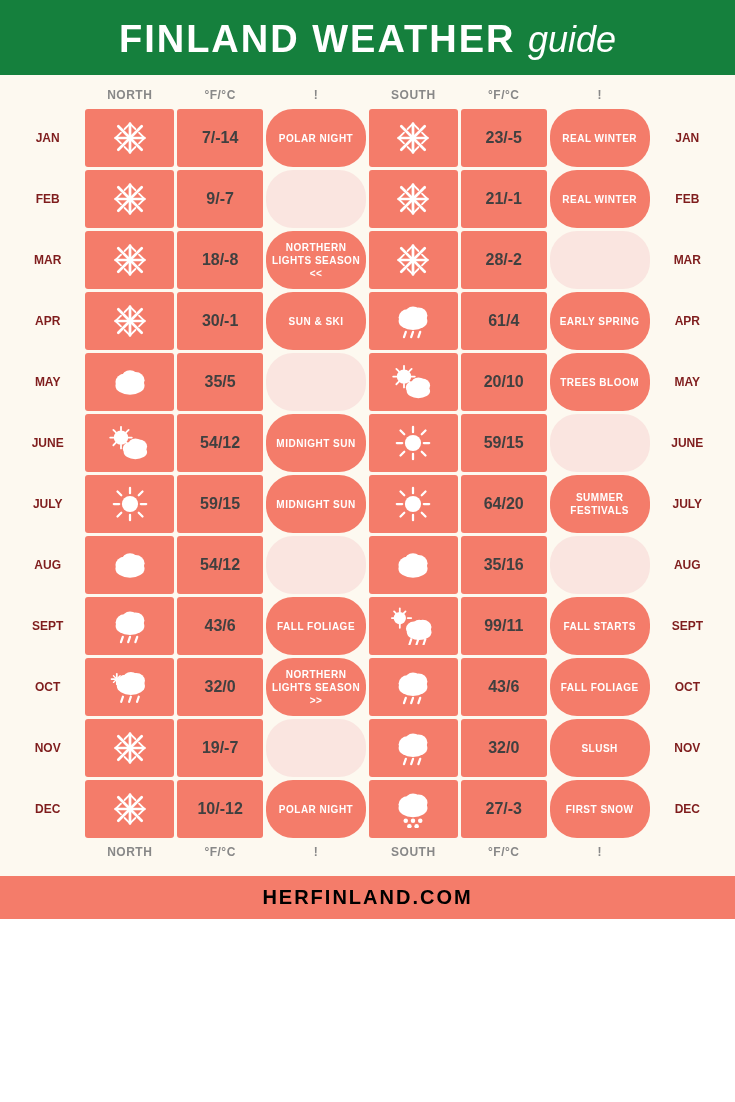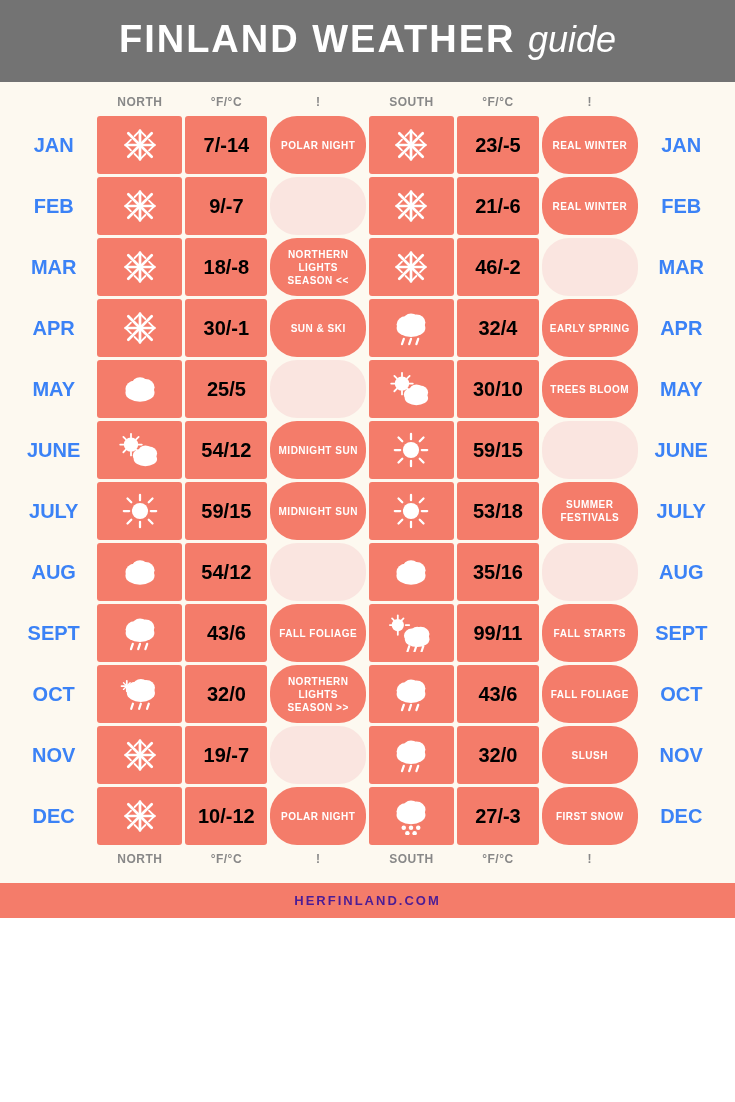--- a/index.html
+++ b/index.html
@@ -3,22 +3,22 @@
   <meta charset="utf-8">
   <style>
     * { box-sizing: border-box; margin: 0; padding: 0; }
     body {
       width: 735px;
       font-family: 'Arial', sans-serif;
       background: #fff;
     }
 
     .header {
-      background: #737373;
-      padding: 18px 20px 21px;
+      background: #15803d;
+      padding: 18px 20px 14px;
       text-align: center;
     }
     .header-title {
       font-size: 38px;
       font-weight: 900;
       color: white;
       letter-spacing: 2px;
       text-transform: uppercase;
       display: inline;
     }
@@ -52,40 +52,40 @@
       background: transparent;
     }
 
     td {
       text-align: center;
       vertical-align: middle;
       border-radius: 3px;
     }
 
     .month-label {
-      font-size: 20px;
+      font-size: 12px;
       font-weight: 900;
-      color: #3b82f6;
+      color: #7f1d1d;
       background: transparent;
       padding: 6px 4px;
       width: 50px;
     }
 
     .icon-cell {
       background: #f47c6a;
       width: 64px;
       height: 58px;
       padding: 4px;
     }
 
     .temp-cell {
       background: #f47c6a;
-      font-size: 20px;
+      font-size: 16px;
       font-weight: 700;
-      color: #000000;
+      color: #404040;
       width: 62px;
       height: 58px;
     }
 
     .note-cell {
       background: #f47c6a;
       font-size: 10px;
       font-weight: 800;
       color: white;
       letter-spacing: 0.5px;
@@ -98,22 +98,22 @@
     }
 
     .note-cell.empty {
       background: #fae5e0;
     }
 
     .footer-bar {
       background: #f47c6a;
       text-align: center;
       padding: 10px;
-      color: #4c1d95;
-      font-size: 13px;
+      color: #000000;
+      font-size: 20px;
       font-weight: 700;
       letter-spacing: 2px;
     }
 
     .wi {
       display: inline-flex;
       align-items: center;
       justify-content: center;
       width: 100%;
       height: 100%;
@@ -217,21 +217,21 @@
       <line x1="20" y1="4" x2="26" y2="10" stroke="white" stroke-width="2" stroke-linecap="round"></line>
       <line x1="20" y1="36" x2="14" y2="30" stroke="white" stroke-width="2" stroke-linecap="round"></line>
       <line x1="20" y1="36" x2="26" y2="30" stroke="white" stroke-width="2" stroke-linecap="round"></line>
       <line x1="4" y1="20" x2="10" y2="14" stroke="white" stroke-width="2" stroke-linecap="round"></line>
       <line x1="4" y1="20" x2="10" y2="26" stroke="white" stroke-width="2" stroke-linecap="round"></line>
       <line x1="36" y1="20" x2="30" y2="14" stroke="white" stroke-width="2" stroke-linecap="round"></line>
       <line x1="36" y1="20" x2="30" y2="26" stroke="white" stroke-width="2" stroke-linecap="round"></line>
       <circle cx="20" cy="20" r="3" fill="white"></circle>
     </svg>
             </div></td>
-          <td class="temp-cell">21/-6</td>
+          <td class="temp-cell">21/-1</td>
           <td class="note-cell">REAL WINTER</td>
           <td class="month-label">FEB</td>
         </tr>
         <tr>
           <td class="month-label">MAR</td>
           <td class="icon-cell"><div class="wi">
               <svg viewBox="0 0 40 40" width="36" height="36" fill="white" xmlns="http://www.w3.org/2000/svg">
       <line x1="20" y1="4" x2="20" y2="36" stroke="white" stroke-width="3" stroke-linecap="round"></line>
       <line x1="4" y1="20" x2="36" y2="20" stroke="white" stroke-width="3" stroke-linecap="round"></line>
       <line x1="7" y1="7" x2="33" y2="33" stroke="white" stroke-width="3" stroke-linecap="round"></line>
@@ -259,21 +259,21 @@
       <line x1="20" y1="4" x2="26" y2="10" stroke="white" stroke-width="2" stroke-linecap="round"></line>
       <line x1="20" y1="36" x2="14" y2="30" stroke="white" stroke-width="2" stroke-linecap="round"></line>
       <line x1="20" y1="36" x2="26" y2="30" stroke="white" stroke-width="2" stroke-linecap="round"></line>
       <line x1="4" y1="20" x2="10" y2="14" stroke="white" stroke-width="2" stroke-linecap="round"></line>
       <line x1="4" y1="20" x2="10" y2="26" stroke="white" stroke-width="2" stroke-linecap="round"></line>
       <line x1="36" y1="20" x2="30" y2="14" stroke="white" stroke-width="2" stroke-linecap="round"></line>
       <line x1="36" y1="20" x2="30" y2="26" stroke="white" stroke-width="2" stroke-linecap="round"></line>
       <circle cx="20" cy="20" r="3" fill="white"></circle>
     </svg>
             </div></td>
-          <td class="temp-cell">46/-2</td>
+          <td class="temp-cell">28/-2</td>
           <td class="note-cell empty"></td>
           <td class="month-label">MAR</td>
         </tr>
         <tr>
           <td class="month-label">APR</td>
           <td class="icon-cell"><div class="wi">
               <svg viewBox="0 0 40 40" width="36" height="36" fill="white" xmlns="http://www.w3.org/2000/svg">
       <line x1="20" y1="4" x2="20" y2="36" stroke="white" stroke-width="3" stroke-linecap="round"></line>
       <line x1="4" y1="20" x2="36" y2="20" stroke="white" stroke-width="3" stroke-linecap="round"></line>
       <line x1="7" y1="7" x2="33" y2="33" stroke="white" stroke-width="3" stroke-linecap="round"></line>
@@ -295,54 +295,54 @@
               <svg viewBox="0 0 44 40" width="40" height="36" xmlns="http://www.w3.org/2000/svg">
       <ellipse cx="22" cy="20" rx="16" ry="10" fill="white"></ellipse>
       <ellipse cx="16" cy="16" rx="10" ry="9" fill="white"></ellipse>
       <ellipse cx="28" cy="14" rx="10" ry="9" fill="white"></ellipse>
       <ellipse cx="22" cy="12" rx="9" ry="8" fill="white"></ellipse>
       <line x1="14" y1="32" x2="12" y2="38" stroke="white" stroke-width="2.5" stroke-linecap="round"></line>
       <line x1="22" y1="32" x2="20" y2="38" stroke="white" stroke-width="2.5" stroke-linecap="round"></line>
       <line x1="30" y1="32" x2="28" y2="38" stroke="white" stroke-width="2.5" stroke-linecap="round"></line>
     </svg>
             </div></td>
-          <td class="temp-cell">32/4</td>
+          <td class="temp-cell">61/4</td>
           <td class="note-cell">EARLY SPRING</td>
           <td class="month-label">APR</td>
         </tr>
         <tr>
           <td class="month-label">MAY</td>
           <td class="icon-cell"><div class="wi">
               <svg viewBox="0 0 44 36" width="40" height="36" xmlns="http://www.w3.org/2000/svg">
       <ellipse cx="22" cy="22" rx="16" ry="10" fill="white"></ellipse>
       <ellipse cx="16" cy="18" rx="10" ry="9" fill="white"></ellipse>
       <ellipse cx="28" cy="16" rx="10" ry="9" fill="white"></ellipse>
       <ellipse cx="22" cy="13" rx="9" ry="8" fill="white"></ellipse>
     </svg>
             </div></td>
-          <td class="temp-cell">25/5</td>
+          <td class="temp-cell">35/5</td>
           <td class="note-cell empty"></td>
           <td class="icon-cell"><div class="wi">
               <svg viewBox="0 0 48 40" width="44" height="36" xmlns="http://www.w3.org/2000/svg">
       <circle cx="14" cy="14" r="8" fill="white"></circle>
       <line x1="14" y1="2" x2="14" y2="6" stroke="white" stroke-width="2" stroke-linecap="round"></line>
       <line x1="14" y1="22" x2="14" y2="26" stroke="white" stroke-width="2" stroke-linecap="round"></line>
       <line x1="2" y1="14" x2="6" y2="14" stroke="white" stroke-width="2" stroke-linecap="round"></line>
       <line x1="22" y1="14" x2="26" y2="14" stroke="white" stroke-width="2" stroke-linecap="round"></line>
       <line x1="5.5" y1="5.5" x2="8.3" y2="8.3" stroke="white" stroke-width="2" stroke-linecap="round"></line>
       <line x1="22.5" y1="22.5" x2="19.7" y2="19.7" stroke="white" stroke-width="2" stroke-linecap="round"></line>
       <line x1="22.5" y1="5.5" x2="19.7" y2="8.3" stroke="white" stroke-width="2" stroke-linecap="round"></line>
       <line x1="5.5" y1="22.5" x2="8.3" y2="19.7" stroke="white" stroke-width="2" stroke-linecap="round"></line>
       <ellipse cx="30" cy="30" rx="13" ry="8" fill="white"></ellipse>
       <ellipse cx="24" cy="26" rx="8" ry="7" fill="white"></ellipse>
       <ellipse cx="34" cy="24" rx="9" ry="8" fill="white"></ellipse>
       <ellipse cx="30" cy="22" rx="8" ry="7" fill="white"></ellipse>
     </svg>
             </div></td>
-          <td class="temp-cell">30/10</td>
+          <td class="temp-cell">20/10</td>
           <td class="note-cell">TREES BLOOM</td>
           <td class="month-label">MAY</td>
         </tr>
         <tr>
           <td class="month-label">JUNE</td>
           <td class="icon-cell"><div class="wi">
               <svg viewBox="0 0 48 40" width="44" height="36" xmlns="http://www.w3.org/2000/svg">
       <circle cx="14" cy="14" r="8" fill="white"></circle>
       <line x1="14" y1="2" x2="14" y2="6" stroke="white" stroke-width="2" stroke-linecap="round"></line>
       <line x1="14" y1="22" x2="14" y2="26" stroke="white" stroke-width="2" stroke-linecap="round"></line>
@@ -400,21 +400,21 @@
       <line x1="20" y1="2" x2="20" y2="8" stroke="white" stroke-width="2.5" stroke-linecap="round"></line>
       <line x1="20" y1="32" x2="20" y2="38" stroke="white" stroke-width="2.5" stroke-linecap="round"></line>
       <line x1="2" y1="20" x2="8" y2="20" stroke="white" stroke-width="2.5" stroke-linecap="round"></line>
       <line x1="32" y1="20" x2="38" y2="20" stroke="white" stroke-width="2.5" stroke-linecap="round"></line>
       <line x1="6.1" y1="6.1" x2="10.3" y2="10.3" stroke="white" stroke-width="2.5" stroke-linecap="round"></line>
       <line x1="29.7" y1="29.7" x2="33.9" y2="33.9" stroke="white" stroke-width="2.5" stroke-linecap="round"></line>
       <line x1="33.9" y1="6.1" x2="29.7" y2="10.3" stroke="white" stroke-width="2.5" stroke-linecap="round"></line>
       <line x1="10.3" y1="29.7" x2="6.1" y2="33.9" stroke="white" stroke-width="2.5" stroke-linecap="round"></line>
     </svg>
             </div></td>
-          <td class="temp-cell">53/18</td>
+          <td class="temp-cell">64/20</td>
           <td class="note-cell">SUMMER FESTIVALS</td>
           <td class="month-label">JULY</td>
         </tr>
         <tr>
           <td class="month-label">AUG</td>
           <td class="icon-cell"><div class="wi">
               <svg viewBox="0 0 44 36" width="40" height="36" xmlns="http://www.w3.org/2000/svg">
       <ellipse cx="22" cy="22" rx="16" ry="10" fill="white"></ellipse>
       <ellipse cx="16" cy="18" rx="10" ry="9" fill="white"></ellipse>
       <ellipse cx="28" cy="16" rx="10" ry="9" fill="white"></ellipse>

